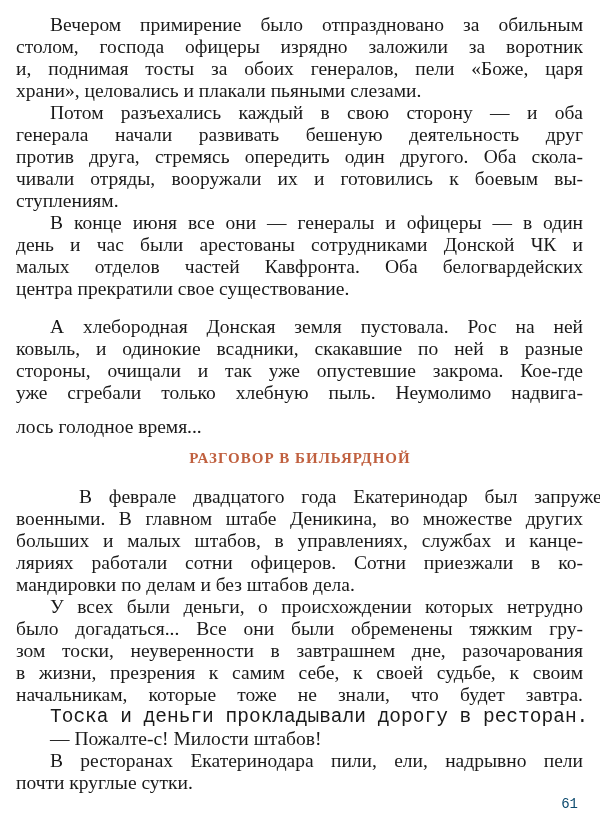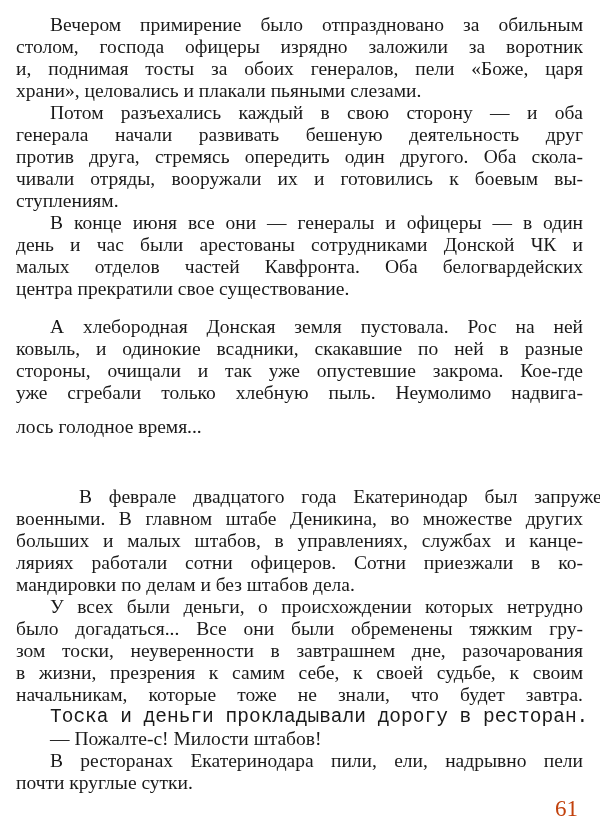--- a/index.html
+++ b/index.html
@@ -20,22 +20,22 @@
   .line.last { text-align-last: left; }
   .heading {
     position: absolute; left: 0; width: 600px; top: 450px;
     text-align: center;
     font-family: "Liberation Serif", "DejaVu Serif", serif;
     font-weight: bold; font-size: 15px; letter-spacing: 1px;
     color: #c0603f;
   }
   .pagenum {
     position: absolute; right: 22px; top: 796px;
-    font-family: Liberation Serif, serif;
-    font-size: 23px; color: #c2410c;
+    font-family: Liberation Mono, monospace;
+    font-size: 14px; color: #0c4a6e;
   }
 </style>
 </head>
 <body>
 
 <div class="page">
   <div id="top-text">
       <div class="line indent" style="top: 14px;">Вечером примирение было отпраздновано за обильным</div>
       <div class="line" style="top: 36px;">столом, господа офицеры изрядно заложили за воротник</div>
       <div class="line" style="top: 58px;">и, поднимая тосты за обоих генералов, пели «Боже, царя</div>
@@ -48,20 +48,21 @@
       <div class="line indent" style="top: 212px;">В конце июня все они — генералы и офицеры — в один</div>
       <div class="line" style="top: 234px;">день и час были арестованы сотрудниками Донской ЧК и</div>
       <div class="line" style="top: 256px;">малых отделов частей Кавфронта. Оба белогвардейских</div>
       <div class="line last" style="top: 278px;">центра прекратили свое существование.</div>
       <div class="line indent" style="top: 316px;">А хлебородная Донская земля пустовала. Рос на ней</div>
       <div class="line" style="top: 338px;">ковыль, и одинокие всадники, скакавшие по ней в разные</div>
       <div class="line" style="top: 360px;">стороны, очищали и так уже опустевшие закрома. Кое-где</div>
       <div class="line" style="top: 382px;">уже сгребали только хлебную пыль. Неумолимо надвига-</div>
       <div class="line last" style="top: 404px; margin-top: 12px;">лось голодное время...</div>
     </div>
+  <div class="heading">РАЗГОВОР В БИЛЬЯРДНОЙ</div>
   <div id="bottom-text">
       <div class="line indent" style="top: 486px; margin-left: 29px;">В феврале двадцатого года Екатеринодар был запружен</div>
       <div class="line" style="top: 508px;">военными. В главном штабе Деникина, во множестве других</div>
       <div class="line" style="top: 530px;">больших и малых штабов, в управлениях, службах и канце-</div>
       <div class="line" style="top: 552px;">ляриях работали сотни офицеров. Сотни приезжали в ко-</div>
       <div class="line last" style="top: 574px;">мандировки по делам и без штабов дела.</div>
       <div class="line indent" style="top: 596px;">У всех были деньги, о происхождении которых нетрудно</div>
       <div class="line" style="top: 618px;">было догадаться... Все они были обременены тяжким гру-</div>
       <div class="line" style="top: 640px;">зом тоски, неуверенности в завтрашнем дне, разочарования</div>
       <div class="line" style="top: 662px;">в жизни, презрения к самим себе, к своей судьбе, к своим</div>

